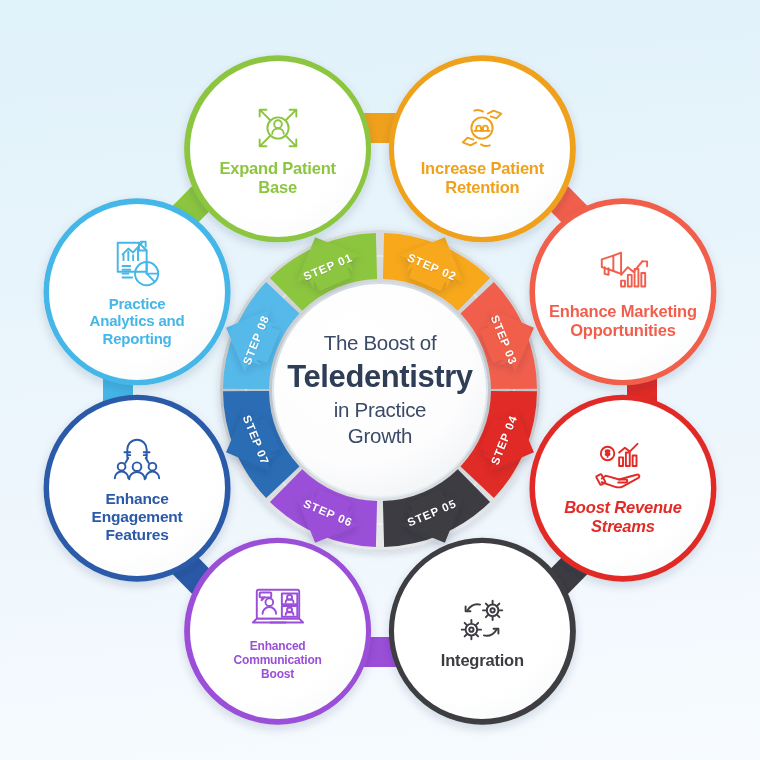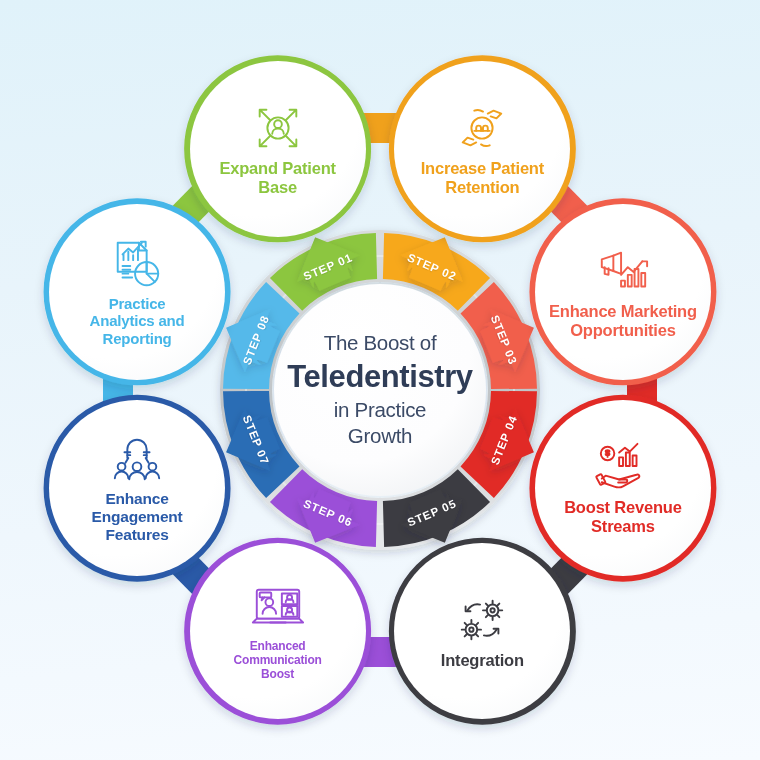--- a/index.html
+++ b/index.html
@@ -211,21 +211,21 @@
             <circle cx="16" cy="14" r="7"></circle>
             <path d="M16 10.5v7M18 11.8c0-.9-.9-1.3-2-1.3s-2 .5-2 1.3.9 1.2 2 1.4 2 .5 2 1.4-.9 1.3-2 1.3-2-.4-2-1.3"></path>
         <rect x="28" y="18" width="4" height="9"></rect>
             <rect x="35" y="13" width="4" height="14"></rect>
         <rect x="42" y="16" width="4" height="11"></rect>
             <path d="M28 13l6-5 5 4 8-8"></path>
         <path d="M10 40l4-3 14 4h7c2 0 2 3 0 3h-8"></path>
         <path d="M28 41l18-5c3-1 4 2 1.5 3.5L32 48c-3 1.7-6 1.3-9 .3l-13-4.5"></path>
         <rect x="6" y="36" width="6" height="10" rx="1" transform="rotate(-28 9 41)"></rect>
           </svg></div>
-        <div class="cap" style="color: rgb(225, 43, 38);">
+        <div class="cap" style="color: rgb(225, 43, 38); font-style: italic;">
           <div>Boost Revenue</div>
           <div>Streams</div>
         </div>
       </div>
       <div class="node" style="left: 394.372px; top: 543.172px; height: 176px; width: 176px;">
         <div class="ico"><svg width="62" height="54" viewBox="0 0 64 56" fill="none" stroke="#3c3c42" stroke-width="2" stroke-linecap="round" stroke-linejoin="round">
             <circle cx="43" cy="18" r="6"></circle>
             <circle cx="43" cy="18" r="2.2"></circle>
         <path d="M43 8v3M43 25v3M33 18h3M50 18h3M36 11l2 2M48 23l2 2M50 11l-2 2M38 23l-2 2"></path>
         <circle cx="21" cy="38" r="6"></circle>

